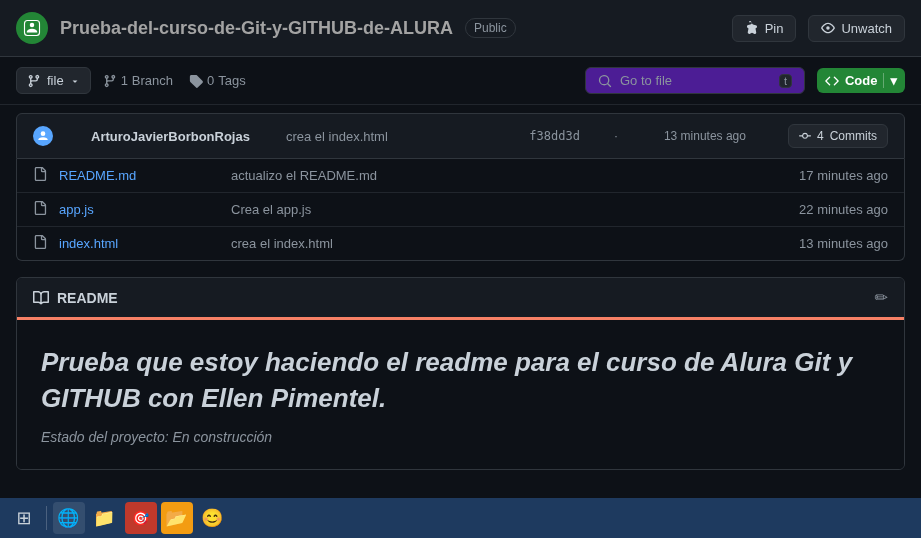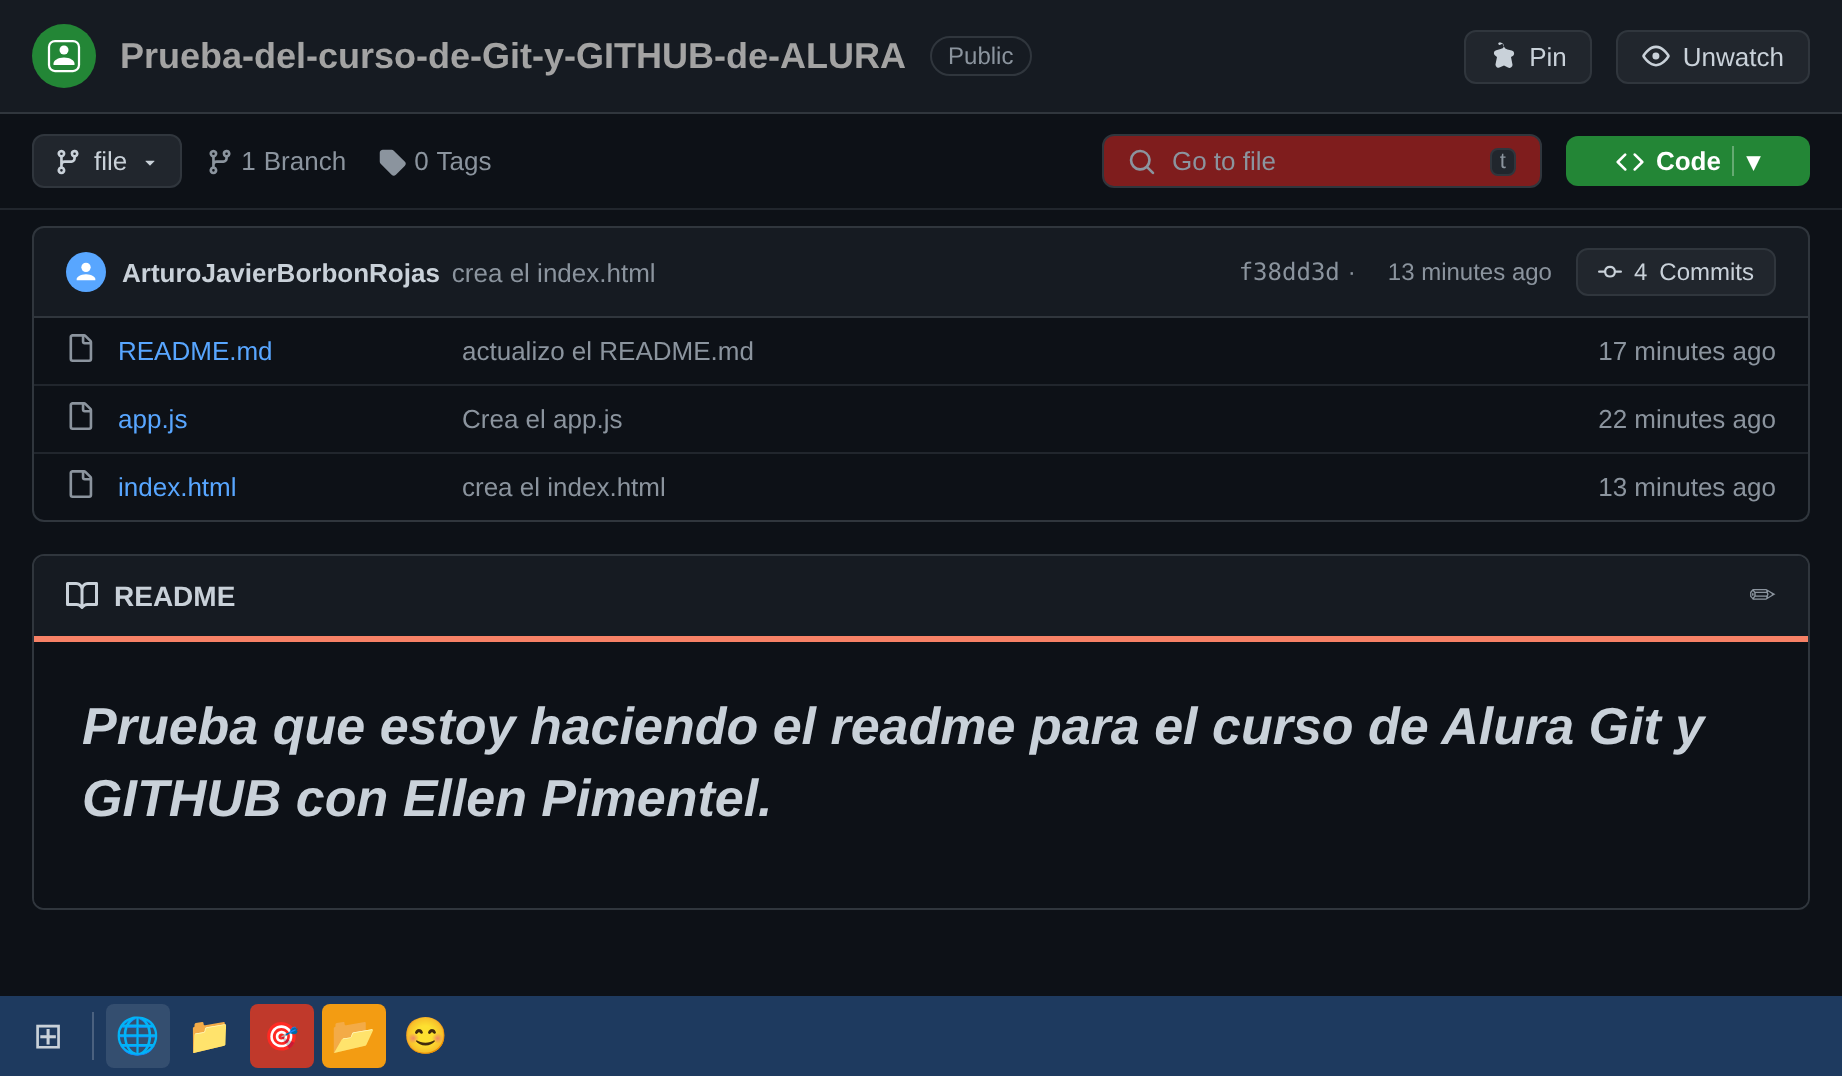--- a/index.html
+++ b/index.html
@@ -95,21 +95,21 @@
       gap: 4px;
     }
     .toolbar-spacer { flex: 1; }
     .search-box {
       display: flex;
       align-items: center;
       gap: 8px;
       padding: 5px 12px;
       border-radius: 6px;
       border: 1px solid #30363d;
-      background: #7f1d1d;
+      background: #4c1d95;
       color: #8b949e;
       font-size: 13px;
       width: 220px;
     }
     .kbd {
       background: #21262d;
       border: 1px solid #30363d;
       border-radius: 4px;
       padding: 0 4px;
       font-size: 11px;
@@ -124,21 +124,21 @@
       border: 1px solid #30363d;
       background: #21262d;
       color: #c9d1d9;
       cursor: pointer;
       font-size: 13px;
     }
     .code-btn {
       display: flex;
       align-items: center;
       gap: 6px;
-      padding: 5px 25px;
+      padding: 5px 8px;
       border-radius: 6px;
       border: none;
       background: #238636;
       color: #ffffff;
       cursor: pointer;
       font-size: 13px;
       font-weight: 600;
     }
     .code-btn .dropdown-arrow {
       border-left: 1px solid rgba(255,255,255,0.3);
@@ -148,20 +148,21 @@
     
     .commit-strip {
       display: flex;
       align-items: center;
       padding: 10px 16px;
       background: #161b22;
       border: 1px solid #30363d;
       border-radius: 6px 6px 0 0;
       margin: 0 16px;
       margin-top: 8px;
+      gap: 30px;
     }
     .avatar-small {
       width: 20px;
       height: 20px;
       border-radius: 50%;
       background: #58a6ff;
       margin-right: 8px;
       flex-shrink: 0;
       display: flex;
       align-items: center;
@@ -453,20 +454,21 @@
 <div class="readme-section">
   <div class="readme-header">
     <svg width="16" height="16" viewBox="0 0 16 16" fill="#c9d1d9">
       <path d="M0 1.75A.75.75 0 0 1 .75 1h4.253c1.227 0 2.317.59 3 1.501A3.743 3.743 0 0 1 11.006 1h4.245a.75.75 0 0 1 .75.75v10.5a.75.75 0 0 1-.75.75h-4.507a2.25 2.25 0 0 0-1.591.659l-.622.621a.75.75 0 0 1-1.06 0l-.622-.621A2.25 2.25 0 0 0 5.258 13H.75a.75.75 0 0 1-.75-.75Zm7.251 10.324.004-5.073-.002-2.253A2.25 2.25 0 0 0 5.003 2.5H1.5v9h3.757a3.75 3.75 0 0 1 1.994.574ZM8.755 4.75l-.004 7.322a3.752 3.752 0 0 1 1.992-.572H14.5v-9h-3.495a2.25 2.25 0 0 0-2.25 2.25Z"></path>
     </svg>
     <span class="readme-title">README</span>
     <span class="readme-edit">✏</span>
   </div>
   <div class="readme-body">
     <h1 class="readme-h1">Prueba que estoy haciendo el readme para el curso de Alura Git y GITHUB con Ellen Pimentel.</h1>
+    <p class="readme-sub">Estado del proyecto: En construcción</p>
   </div>
 </div>
 
 <div class="taskbar">
   <div class="taskbar-item windows">⊞</div>
   <div class="taskbar-separator"></div>
   <div class="taskbar-item active">🌐</div>
   <div class="taskbar-item">📁</div>
   <div class="taskbar-item" style="background:#c0392b;border-radius:4px;font-size:14px;">🎯</div>
   <div class="taskbar-item" style="background:#f39c12;border-radius:4px;">📂</div>

